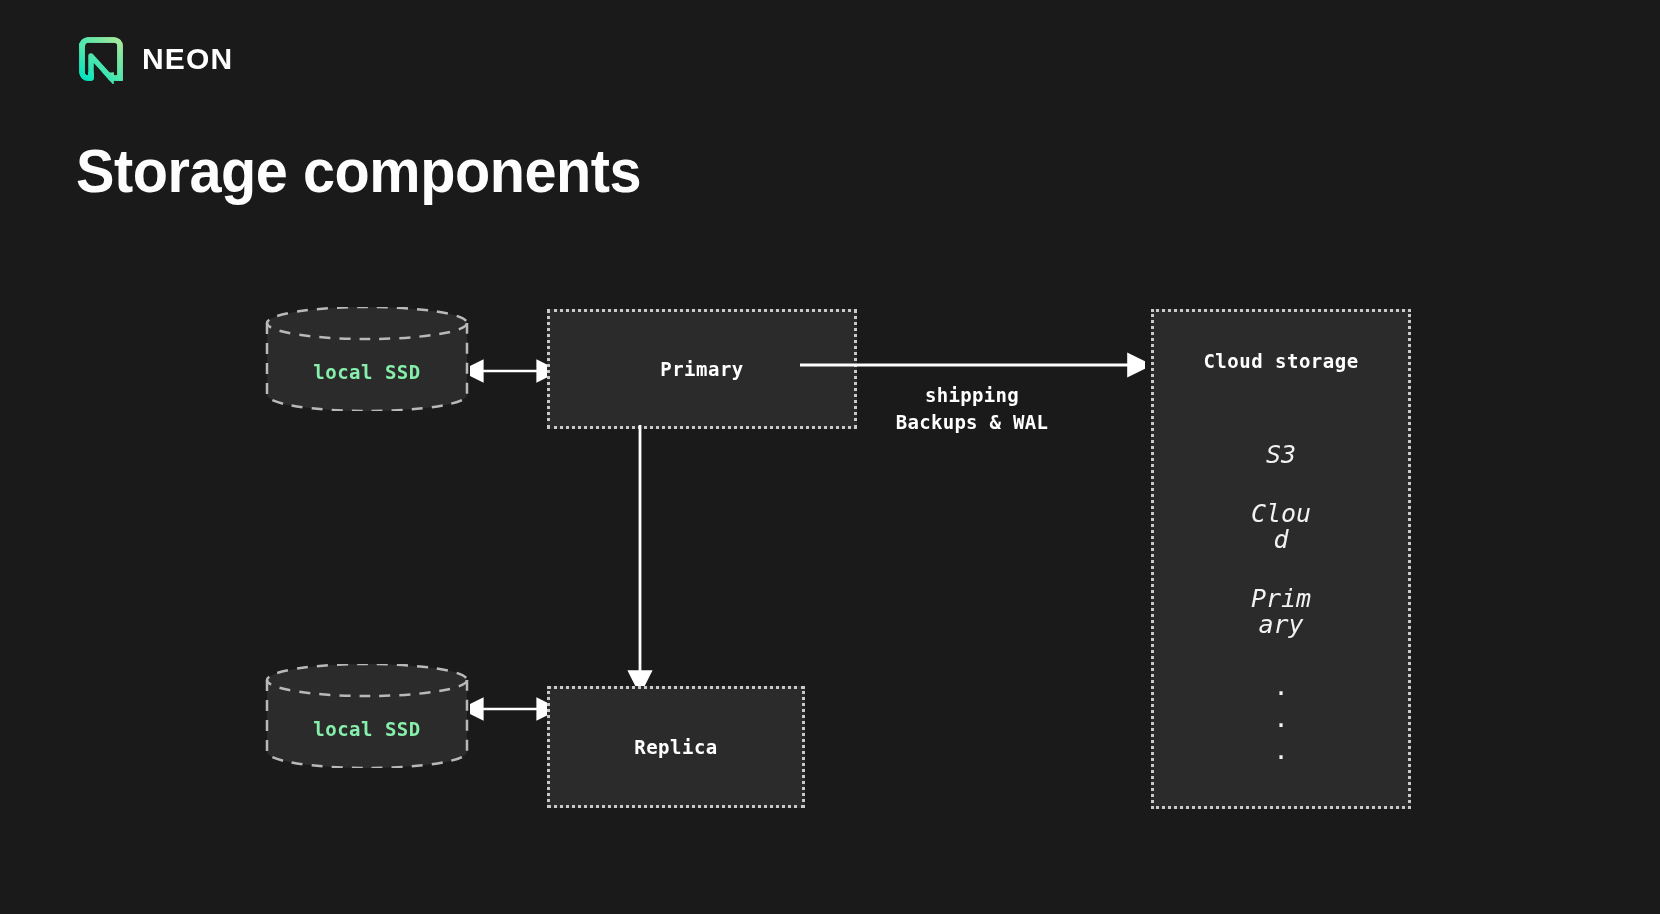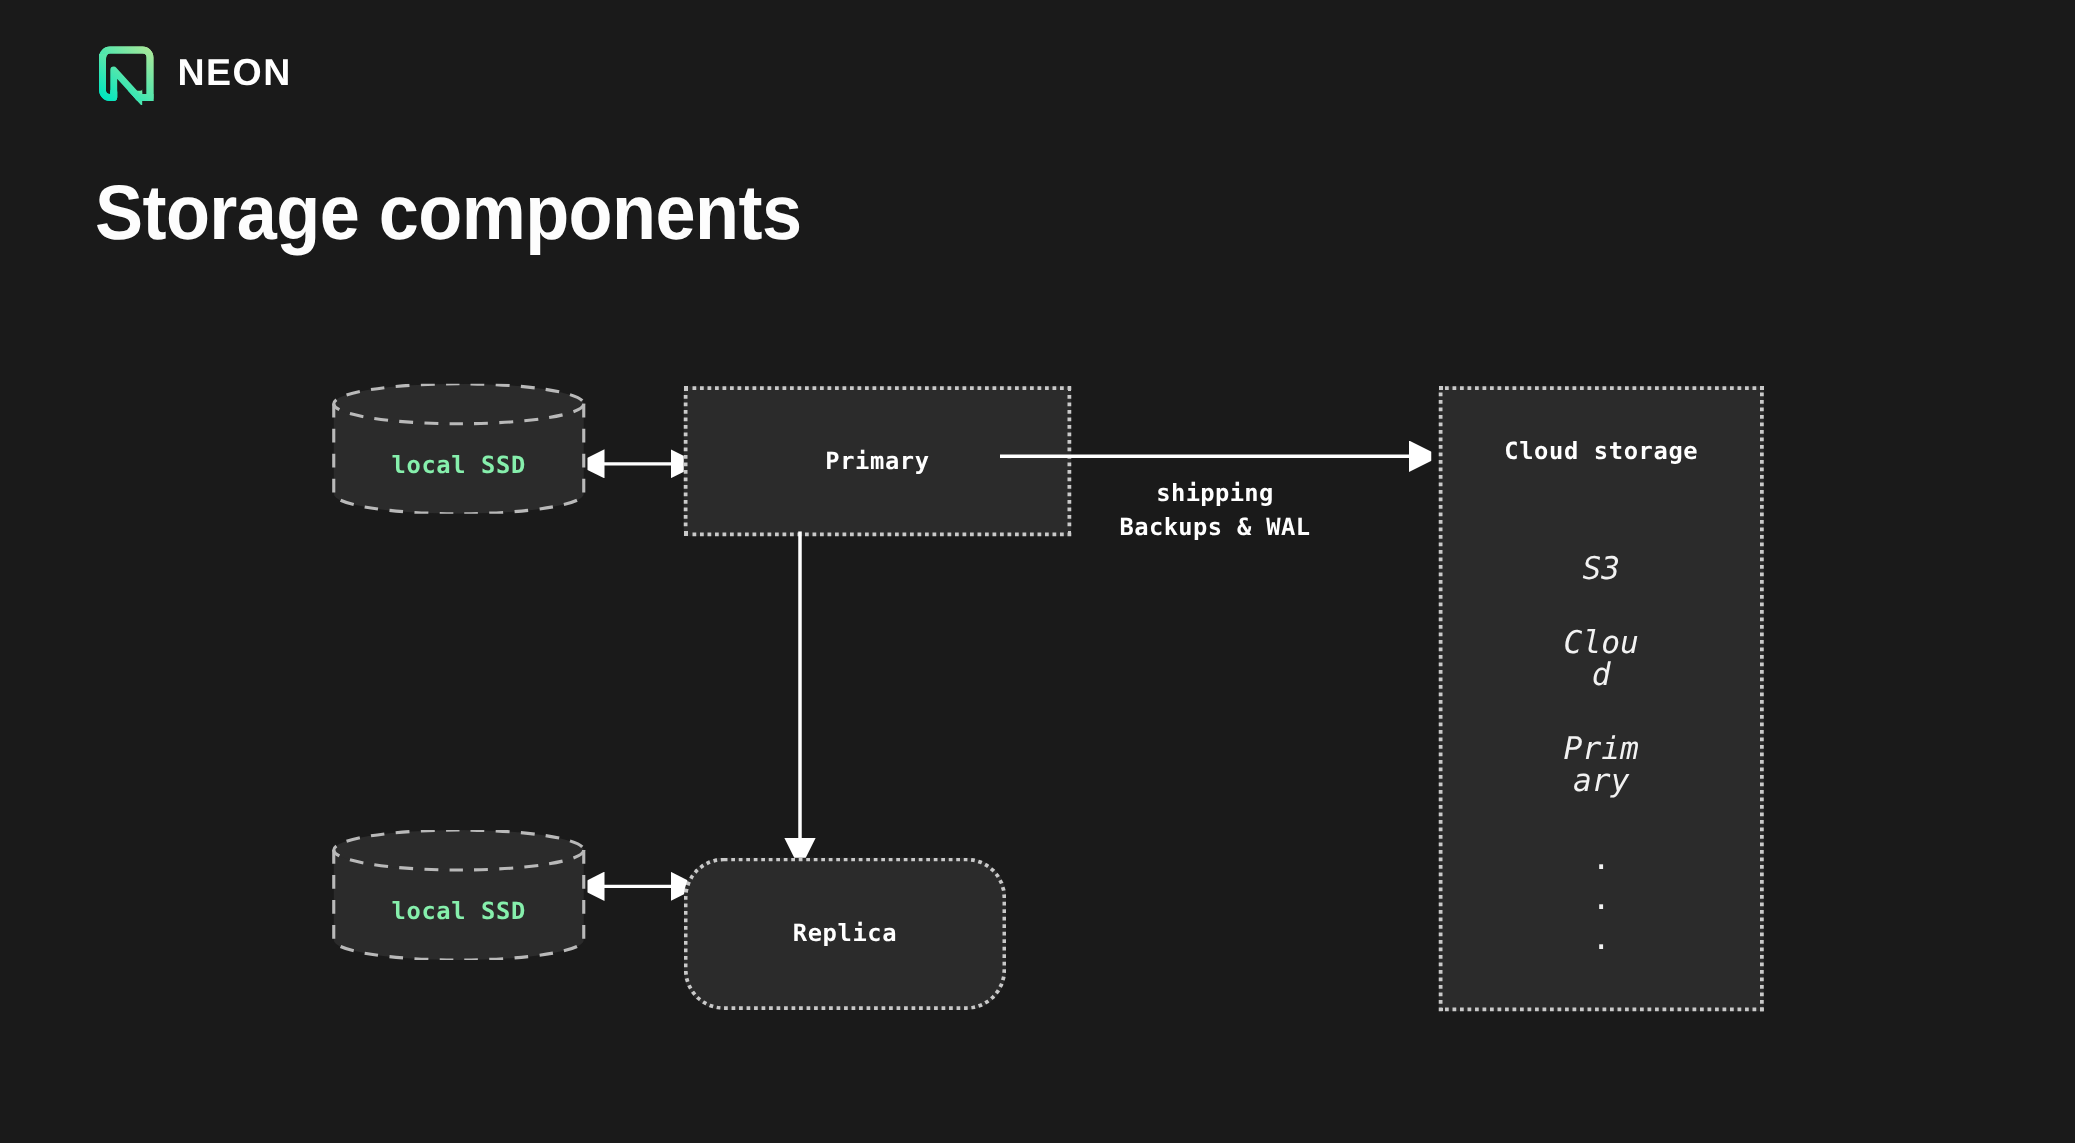--- a/index.html
+++ b/index.html
@@ -94,21 +94,20 @@
     width: 310px;
     height: 120px;
   }
 
   
   #node-replica {
     left: 547px;
     top: 686px;
     width: 258px;
     height: 122px;
-    border-radius: 32px;
   }
 
   
   #node-cloud {
     left: 1140px;
     top: 309px;
     width: 260px;
     height: 500px;
     display: block;
     padding-top: 38px;

